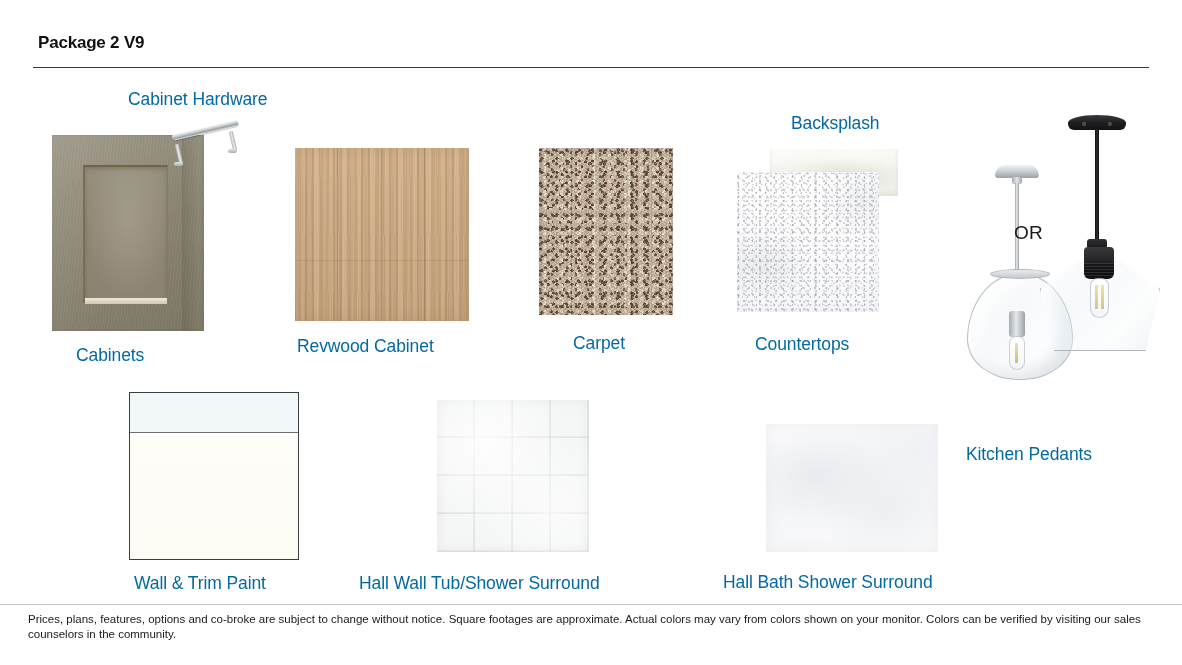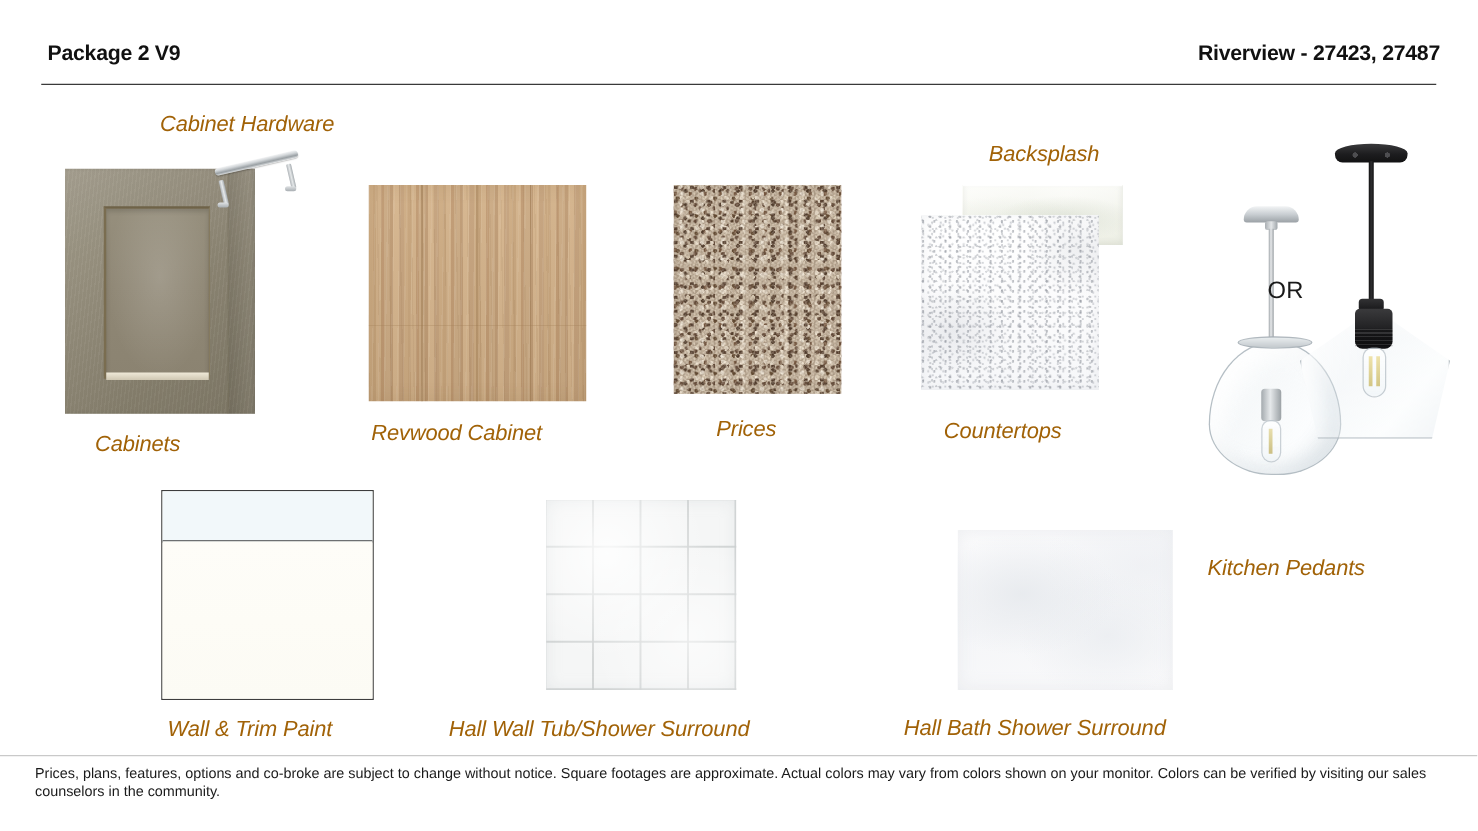--- a/index.html
+++ b/index.html
@@ -29,24 +29,23 @@
   }
   .header-rule {
     position: absolute; left: 33px; top: 67px; width: 1116px; height: 1px;
     background: #3a3a3a;
   }
 
   
   .label {
     position: absolute;
     font-size: 17.5px;
-    color: #a16207;
+    color: #0369a1;
     white-space: nowrap;
     letter-spacing: -0.1px;
-    font-style: italic;
   }
 
   
   .cab-wrap { position: absolute; left: 52px; top: 135px; width: 152px; height: 196px; }
   .cab-door {
     position: absolute; inset: 0;
     background:
       linear-gradient(118deg, rgba(255,255,255,0.10) 0%, rgba(0,0,0,0.05) 60%, rgba(0,0,0,0.10) 100%),
       linear-gradient(180deg, #9a9382 0%, #938c79 35%, #8e8774 70%, #8a8370 100%);
     box-shadow: inset -2px 0 3px rgba(0,0,0,0.10);
@@ -358,21 +357,20 @@
   .disclaimer {
     position: absolute; left: 28px; top: 612px; width: 1120px;
     font-size: 11.5px; line-height: 15px; color: #1a1a1a;
   }
 </style>
 </head>
 <body>
 
 <div class="header">
   <div class="header-title">Package 2 V9</div>
-  <div class="header-right">Riverview - 27423, 27487</div>
   <div class="header-rule"></div>
 </div>
 
 <div class="label" style="left:128px; top:89px;">Cabinet Hardware</div>
 
 <div class="cab-wrap">
   <div class="cab-door">
     <div class="cab-grain"></div>
     <div class="cab-stile-r"></div>
     <div class="cab-panel">
@@ -393,21 +391,21 @@
 <div class="floor">
   <div class="floor-grain"></div>
   <div class="floor-seams"></div>
 </div>
 <div class="label" style="left:297px; top:336px;">Revwood Cabinet</div>
 
 <div class="carpet">
   <div class="carpet-noise"></div>
   <div class="carpet-noise2"></div>
 </div>
-<div class="label" style="left:573px; top:333px;">Prices</div>
+<div class="label" style="left:573px; top:333px;">Carpet</div>
 
 <div class="label" style="left:781px; top:113px;margin-left:10px;">Backsplash</div>
 <div class="backsplash">
   <div class="backsplash-sheen"></div>
 </div>
 <div class="counter">
   <div class="counter-cloud"></div>
   <div class="counter-spec"></div>
 </div>
 <div class="label" style="left:755px; top:334px;text-align:center;">Countertops</div>

